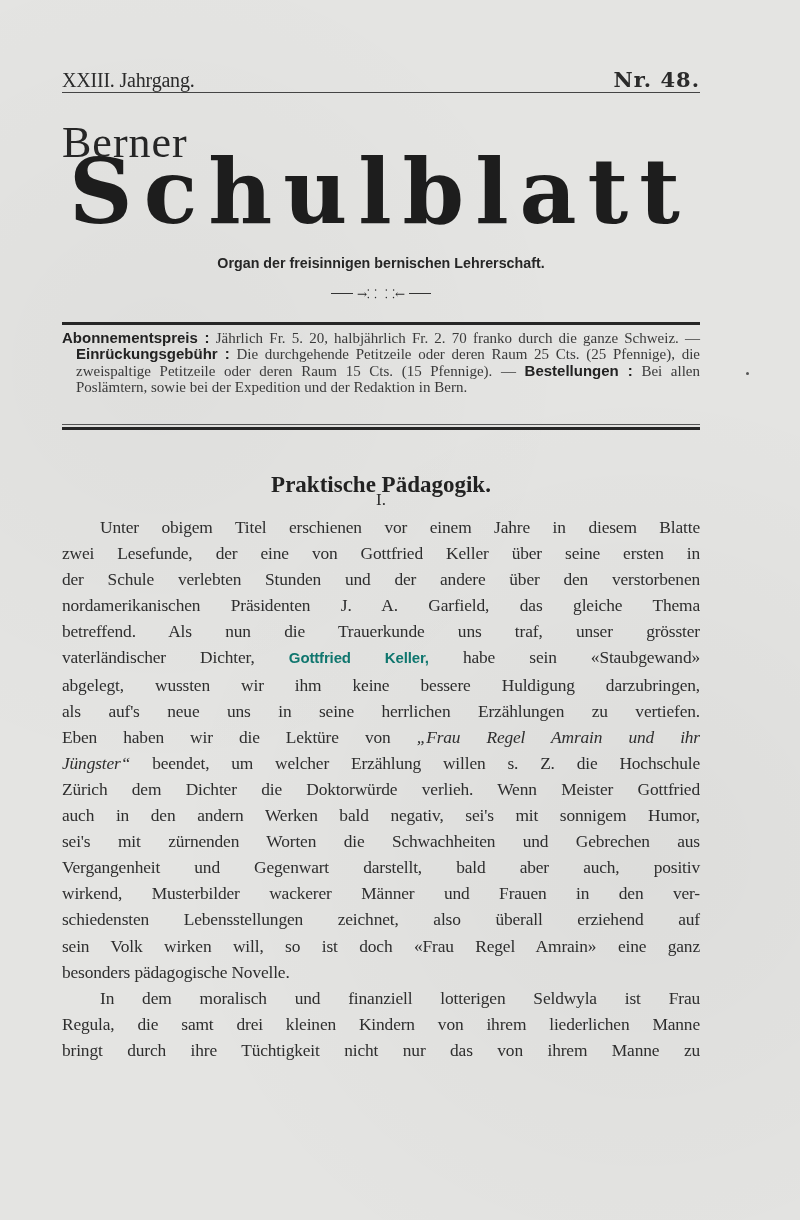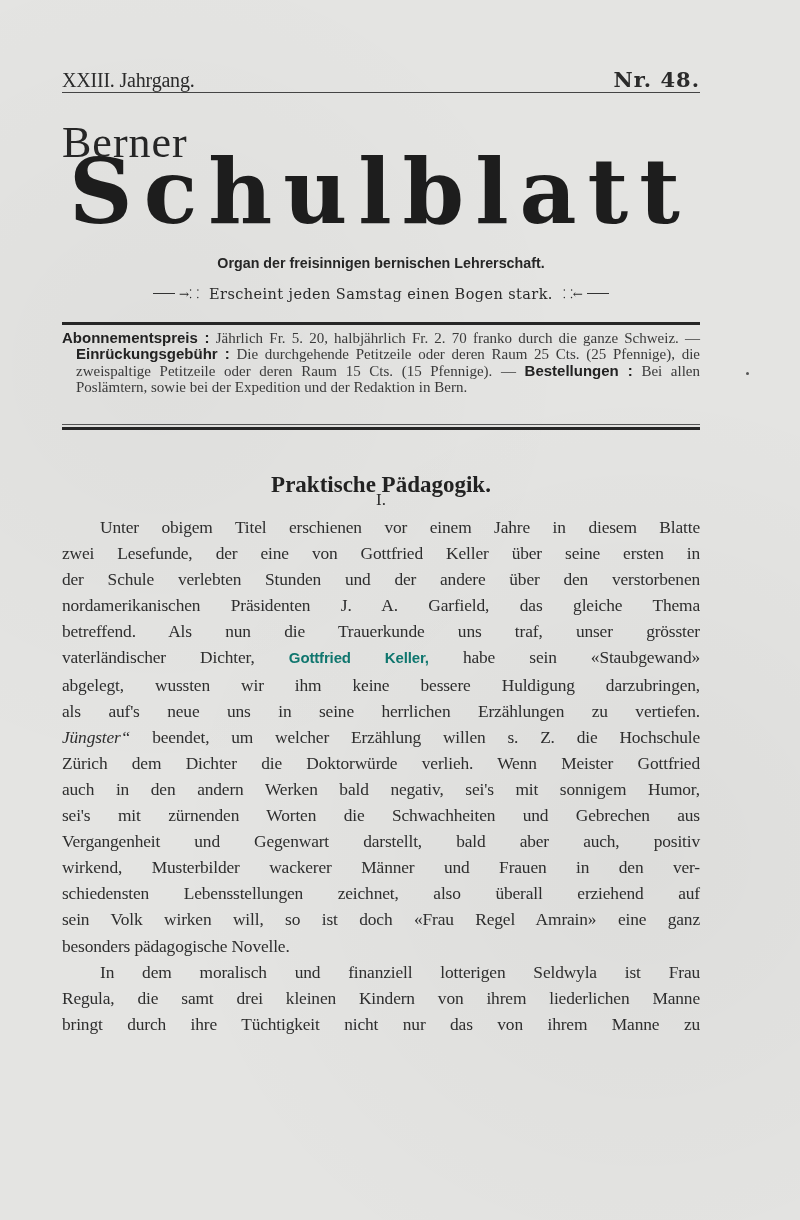--- a/index.html
+++ b/index.html
@@ -99,21 +99,20 @@
   <div class="masthead-rule"></div>
 
   <div class="title-small">Berner</div>
   <div class="title-big">Schulblatt</div>
 
   <div class="subtitle">Organ der freisinnigen bernischen Lehrerschaft.</div>
 
   <div class="frequency">
     <span class="dash"></span>
     <span class="orn">→⸬</span>
-    <span class="txt">Erscheint jeden Samstag einen Bogen stark.</span>
     <span class="orn">⸬←</span>
     <span class="dash"></span>
   </div>
 
   <div class="rule-thick" style="top:322px;"></div>
 
   <div class="subscription">
     <p>
       <b>Abonnementspreis :</b><span> Jährlich Fr. 5. 20, halbjährlich Fr. 2. 70 franko durch die ganze Schweiz. — </span><b>Einrückungsgebühr :</b><span> Die durchgehende Petitzeile oder deren Raum 25 Cts. (25 Pfennige), die zweispaltige Petitzeile oder deren Raum 15 Cts. (15 Pfennige). — </span><b>Bestellungen :</b><span> Bei allen Poslämtern, sowie bei der Expedition und der Redaktion in Bern.</span>
     </p>
@@ -127,20 +126,21 @@
 
   <div class="body-text">
     <span class="line indent">Unter obigem Titel erschienen vor einem Jahre in diesem Blatte</span>
     <span class="line">zwei Lesefunde, der eine von Gottfried Keller über seine ersten in</span>
     <span class="line">der Schule verlebten Stunden und der andere über den verstorbenen</span>
     <span class="line">nordamerikanischen Präsidenten J. A. Garfield, das gleiche Thema</span>
     <span class="line">betreffend. Als nun die Trauerkunde uns traf, unser grösster</span>
     <span class="line"><span>vaterländischer Dichter,</span> <span class="sans-bold">Gottfried Keller,</span> <span>habe sein «Staubgewand»</span></span>
     <span class="line">abgelegt, wussten wir ihm keine bessere Huldigung darzubringen,</span>
     <span class="line">als auf's neue uns in seine herrlichen Erzählungen zu vertiefen.</span>
+    <span class="line"><span>Eben haben wir die Lektüre von</span> <i>„Frau Regel Amrain und ihr</i></span>
     <span class="line"><i>Jüngster“</i> <span>beendet, um welcher Erzählung willen s. Z. die Hochschule</span></span>
     <span class="line">Zürich dem Dichter die Doktorwürde verlieh. Wenn Meister Gottfried</span>
     <span class="line">auch in den andern Werken bald negativ, sei's mit sonnigem Humor,</span>
     <span class="line">sei's mit zürnenden Worten die Schwachheiten und Gebrechen aus</span>
     <span class="line">Vergangenheit und Gegenwart darstellt, bald aber auch, positiv</span>
     <span class="line">wirkend, Musterbilder wackerer Männer und Frauen in den ver-</span>
     <span class="line">schiedensten Lebensstellungen zeichnet, also überall erziehend auf</span>
     <span class="line">sein Volk wirken will, so ist doch «Frau Regel Amrain» eine ganz</span>
     <span class="line last">besonders pädagogische Novelle.</span>
     <span class="line indent">In dem moralisch und finanziell lotterigen Seldwyla ist Frau</span>

